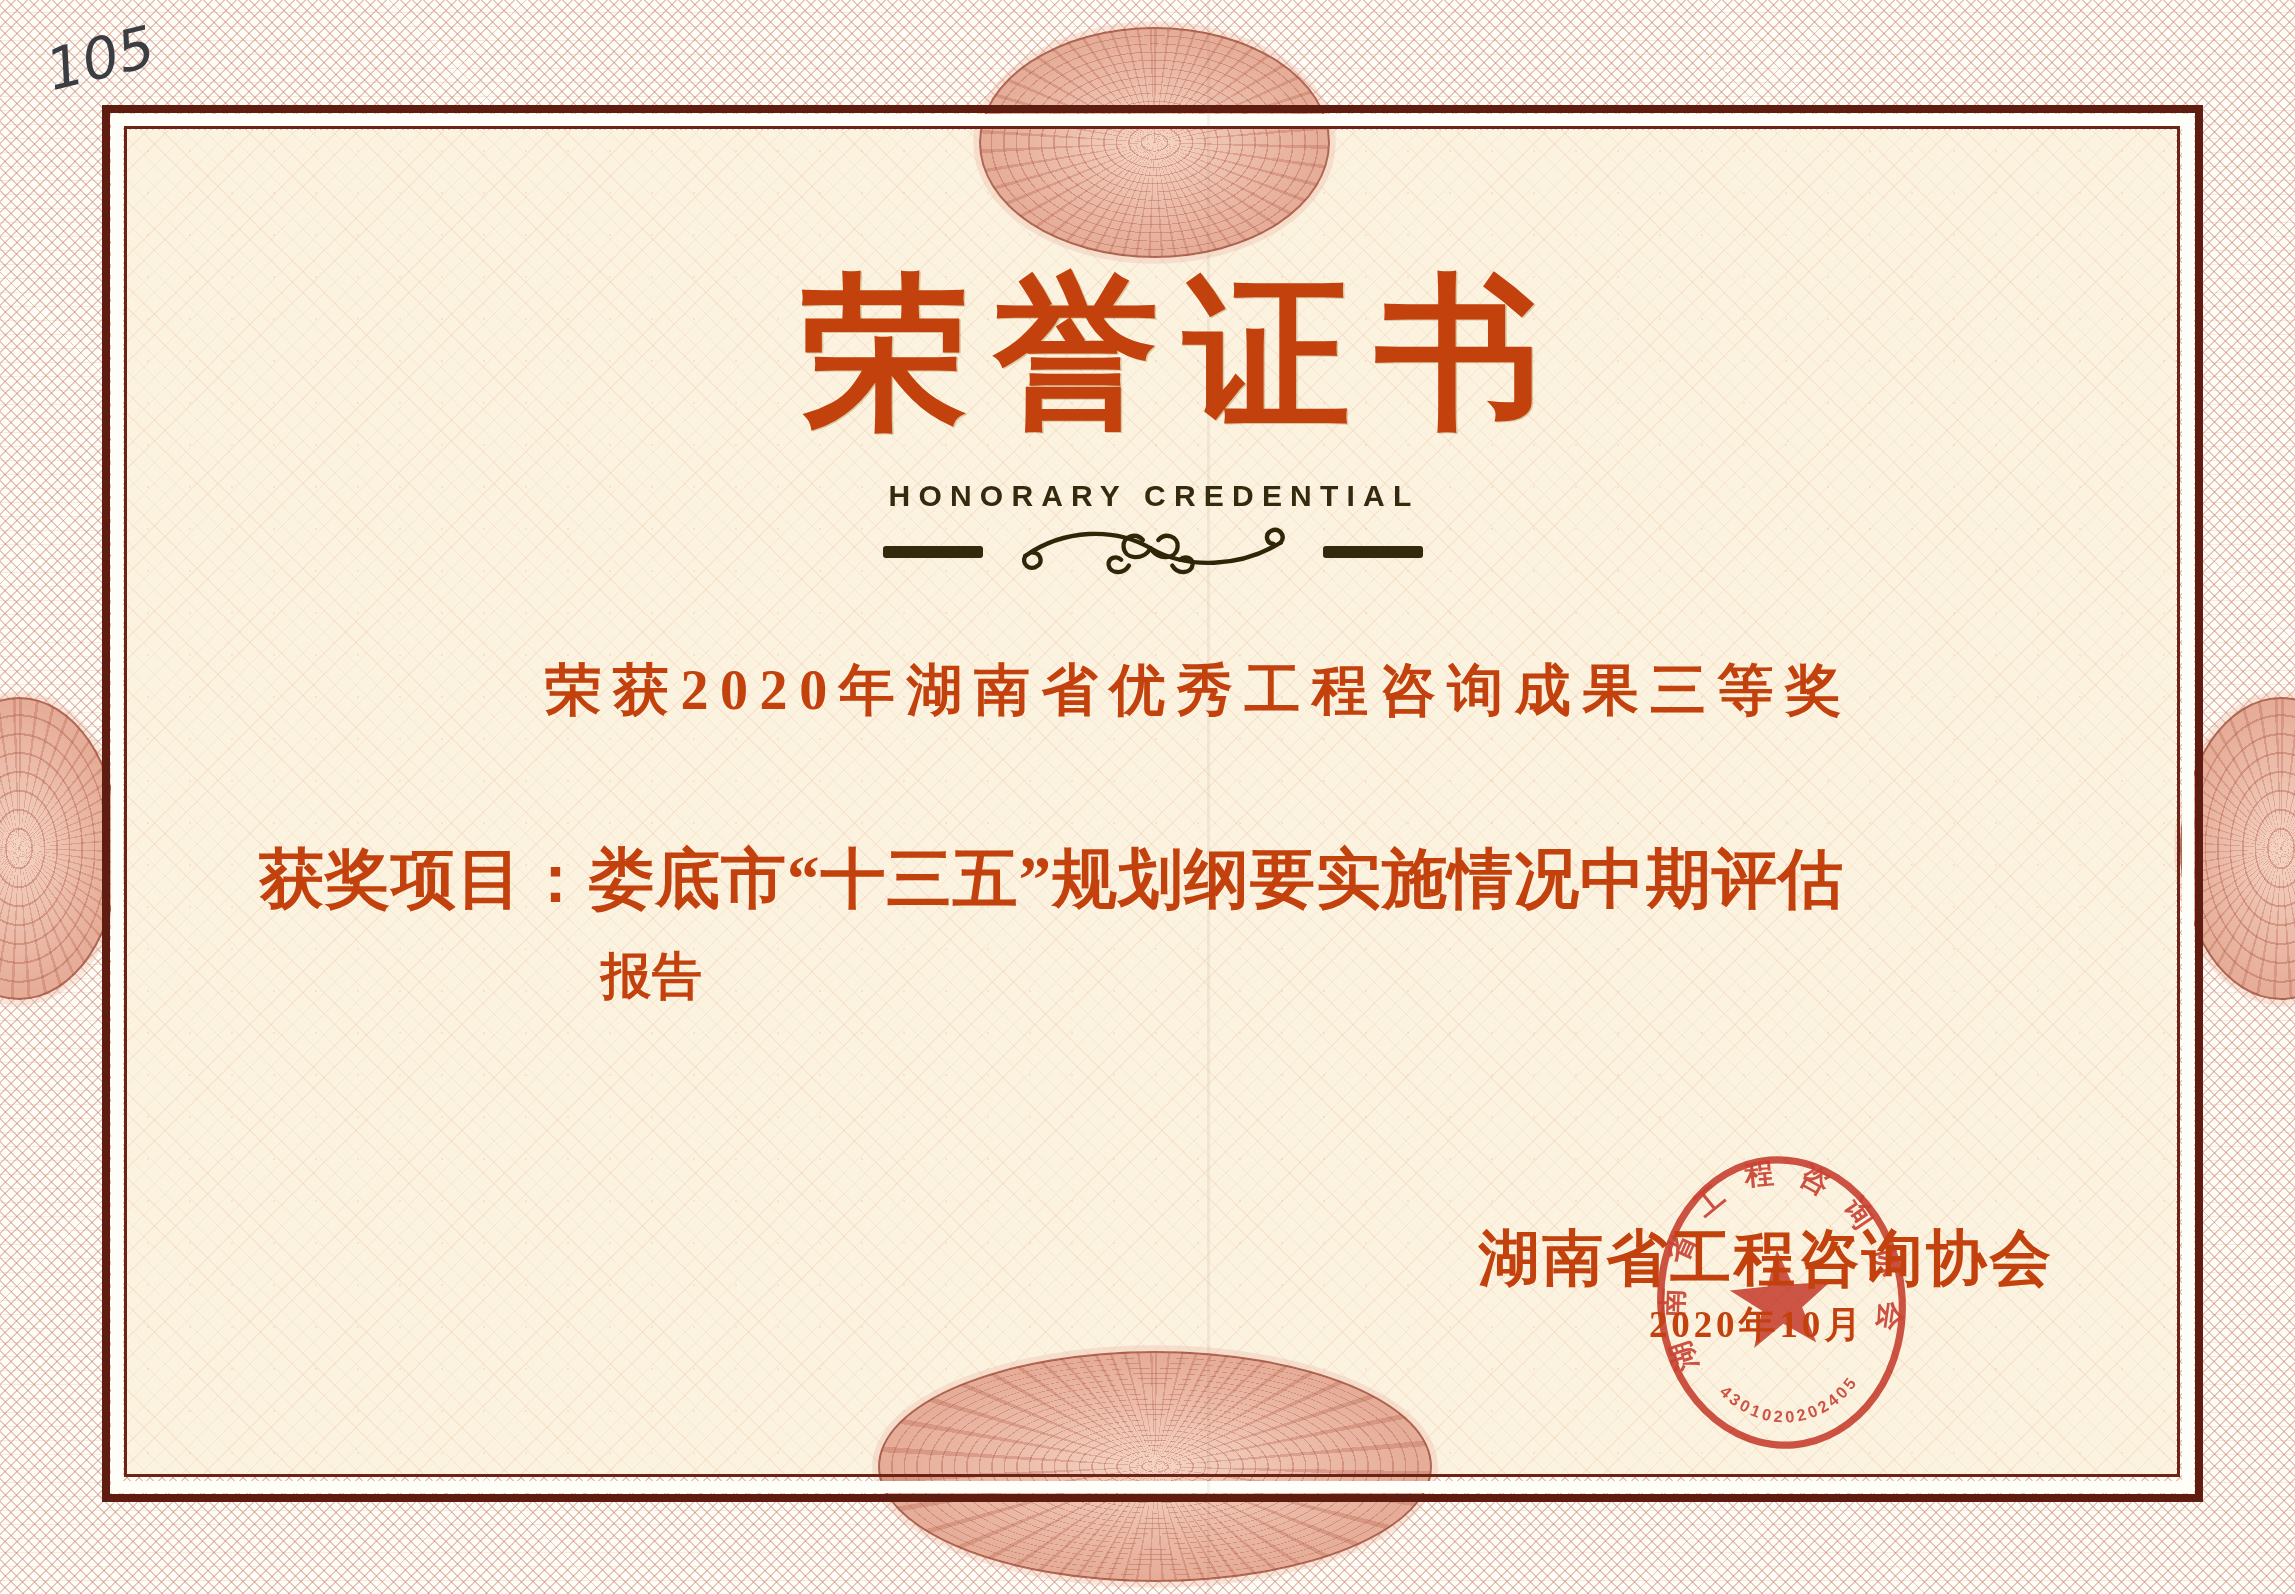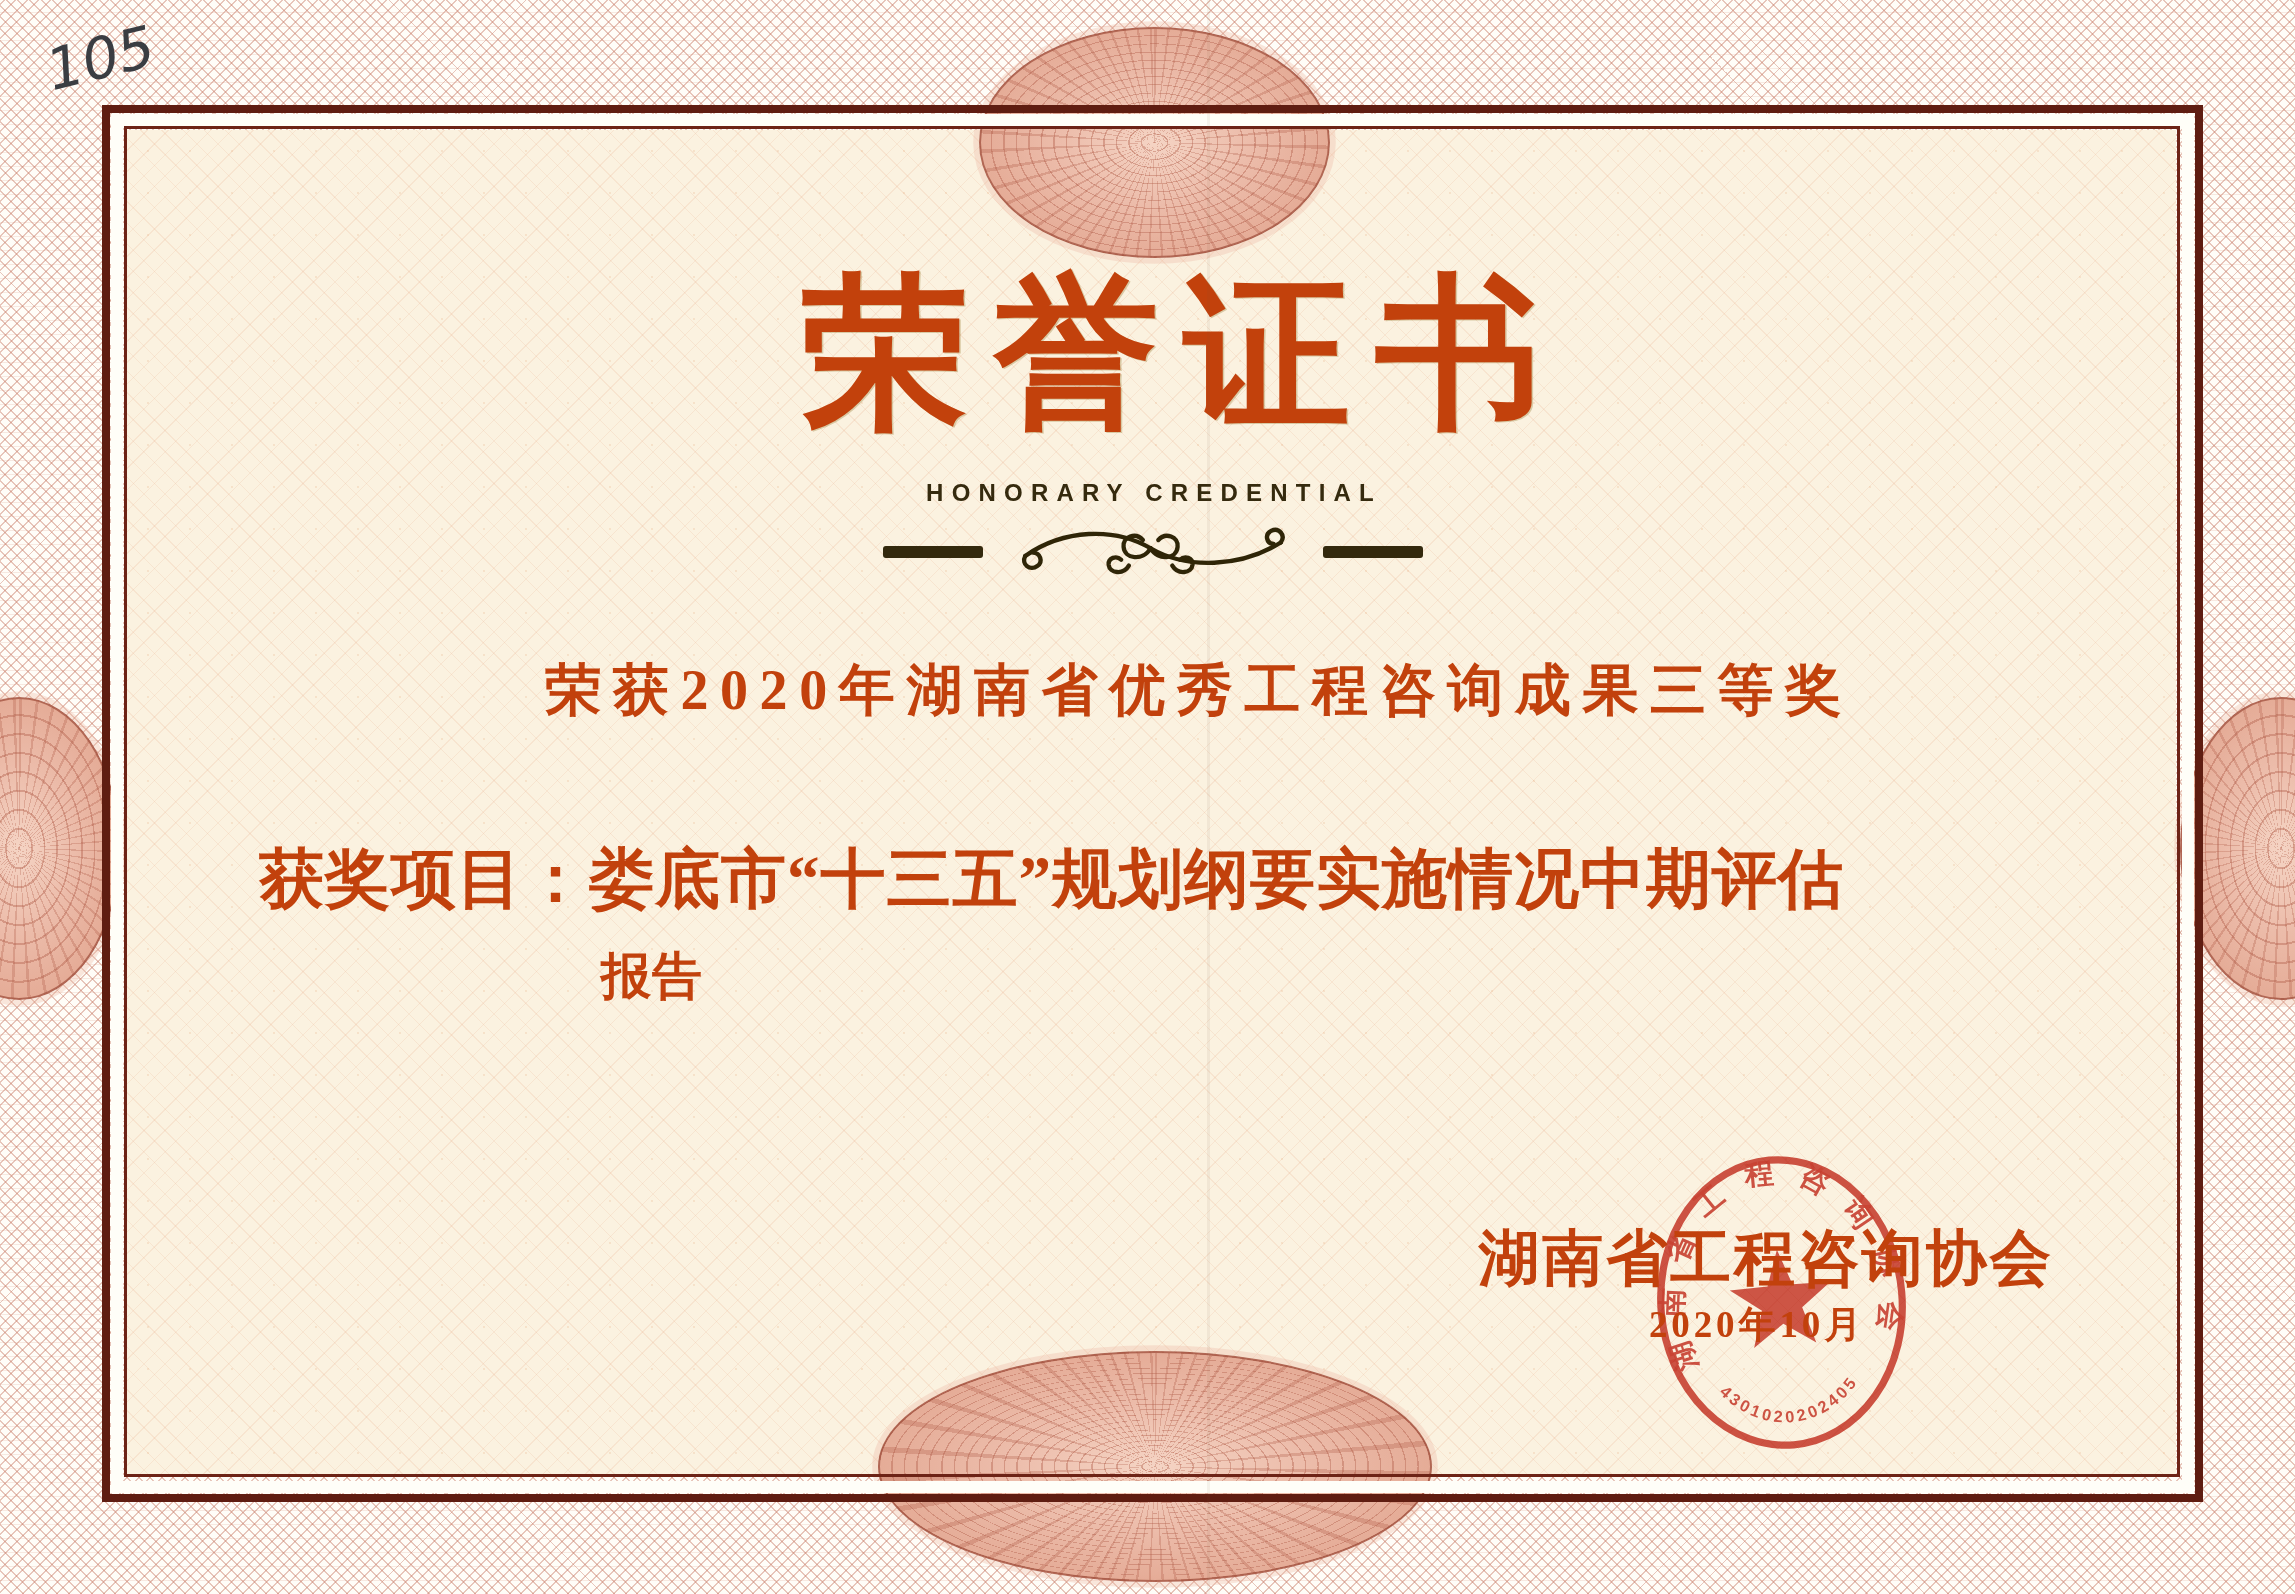--- a/index.html
+++ b/index.html
@@ -53,21 +53,21 @@
   
   .handwritten{position:absolute;left:46px;top:25px;
     font-family:"DejaVu Sans",sans-serif;font-style:italic;font-size:57px;
     color:#3a3d42;transform:rotate(-14deg);}
   .title{position:absolute;left:1184px;top:271px;transform:translateX(-50%);
     white-space:nowrap;font-family:"Liberation Sans",sans-serif;font-weight:700;
     font-size:166px;letter-spacing:25px;color:#261c05;line-height:1;
     text-shadow:1.4px 1.4px 0 rgba(140,110,30,.30);}
   .subtitle{position:absolute;left:1154px;top:481px;transform:translateX(-50%);
     white-space:nowrap;font-family:"Liberation Sans",sans-serif;font-weight:700;
-    font-size:24px;letter-spacing:8.2px;color:#352a0e;line-height:1;}
+    font-size:30px;letter-spacing:8.2px;color:#352a0e;line-height:1;}
   .flourish-row{position:absolute;left:1153px;top:521px;transform:translateX(-50%);
     width:540px;height:68px;}
   .dash{position:absolute;top:25px;width:100px;height:12px;background:#33290d;border-radius:2.9px;}
   .dash-left{left:0;}
   .dash-right{right:0;}
   .swirl{position:absolute;left:135px;top:0;width:270px;height:68px;}
   .cn{font-family:"Liberation Serif",serif;font-weight:700;color:#c2410c;
     line-height:1;white-space:nowrap;}
   .award{position:absolute;left:1199px;top:662px;transform:translateX(-50%);
     font-size:56px;letter-spacing:11.6px;}

